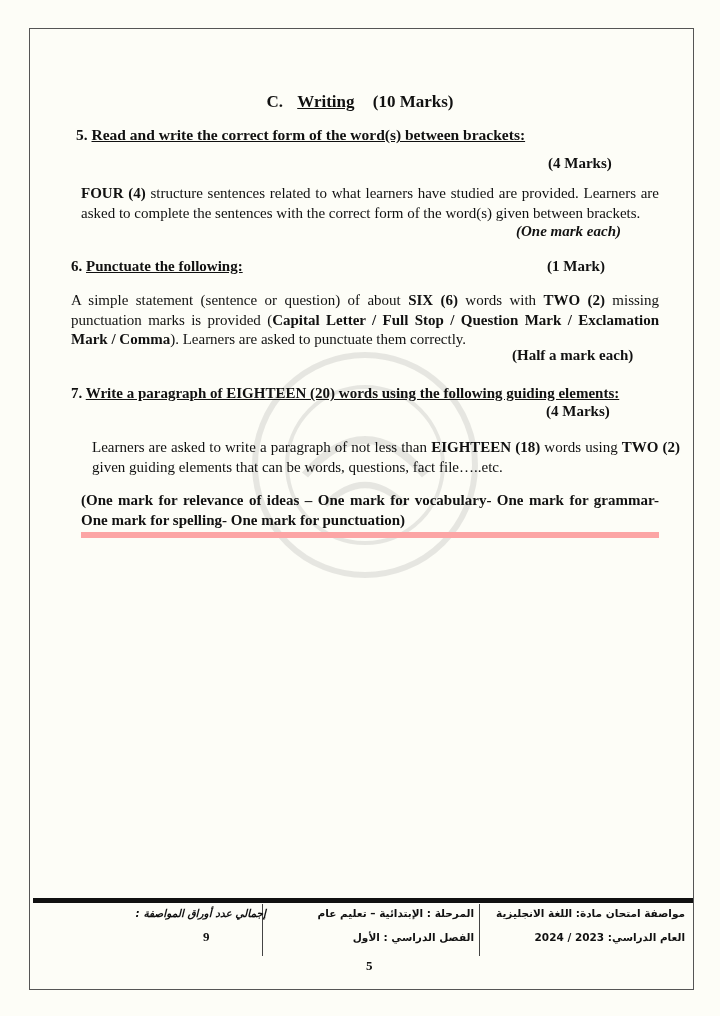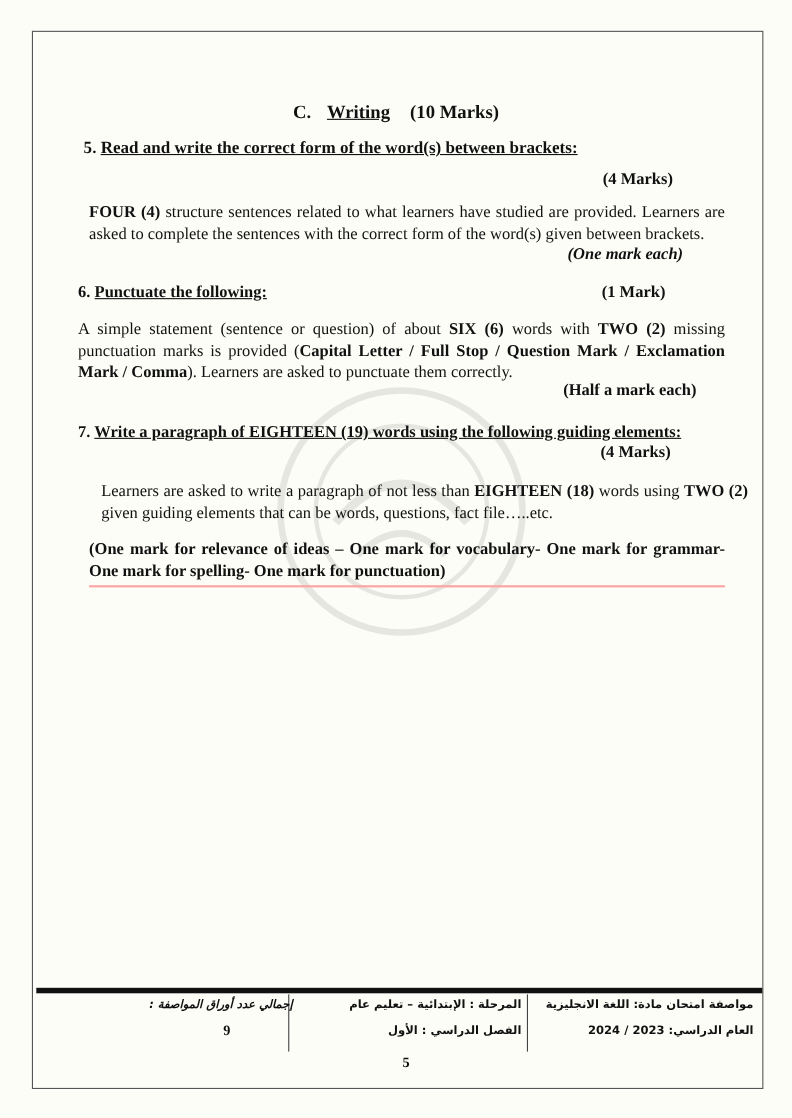--- a/index.html
+++ b/index.html
@@ -52,27 +52,27 @@
   <span class="u">Punctuate the following:</span>
 </div>
 <div class="abs q" style="left:547px; top:258px;">(1 Mark)</div>
 <div class="abs para" style="left:71px; top:291px; width:588px;">
   <span>A simple statement (sentence or question) of about </span><span class="b">SIX (6)</span><span> words with </span><span class="b">TWO (2)</span><span> missing punctuation marks is provided (</span><span class="b">Capital Letter / Full Stop / Question Mark / Exclamation Mark / Comma</span><span>). Learners are asked to punctuate them correctly.</span>
 </div>
 <div class="abs q" style="left:512px; top:335px;margin-top:12px;">(Half a mark each)</div>
 
 <div class="abs q" style="left:71px; top:384px; width:588px; line-height:19px; text-align:justify; text-align-last:left;">
   <span>7.</span>
-  <span class="u">Write a paragraph of EIGHTEEN (19) words using the following guiding elements:</span>
+  <span class="u">Write a paragraph of EIGHTEEN (20) words using the following guiding elements:</span>
 </div>
 <div class="abs q" style="left:546px; top:403px;">(4 Marks)</div>
 <div class="abs para" style="left:71px; top:438px; width:588px;margin-left:21px;">
   <span>Learners are asked to write a paragraph of not less than </span><span class="b">EIGHTEEN (18)</span><span> words using </span><span class="b">TWO (2)</span><span> given guiding elements that can be words, questions, fact file…..etc.</span>
 </div>
-<div class="abs q" style="left:81px; top:491px; width:578px; line-height:19.5px; text-align:justify; border-bottom:2px solid #fca5a5; padding-bottom:2px;">(One mark for relevance of ideas – One mark for vocabulary- One mark for grammar- One mark for spelling- One mark for punctuation)</div>
+<div class="abs q" style="left:81px; top:491px; width:578px; line-height:19.5px; text-align:justify; border-bottom:6px solid #fca5a5; padding-bottom:2px;">(One mark for relevance of ideas – One mark for vocabulary- One mark for grammar- One mark for spelling- One mark for punctuation)</div>
 
 <div class="footer-bar"></div>
 <div class="vline" style="left:262px; top:904px; height:52px;"></div>
 <div class="vline" style="left:479px; top:904px; height:52px;"></div>
 
 <div class="footer-text" style="right:35px; top:907px;">مواصفة امتحان مادة: اللغة الانجليزية</div>
 <div class="footer-text" style="right:35px; top:931px;">العام الدراسي: 2023 / 2024</div>
 <div class="footer-text" style="right:246px; top:907px;">المرحلة :   الإبتدائية – تعليم عام</div>
 <div class="footer-text" style="right:246px; top:931px;">الفصل الدراسي :  الأول</div>
 <div class="footer-text" style="right:454px; top:907px;font-style:italic;">إجمالي عدد أوراق المواصفة :</div>

